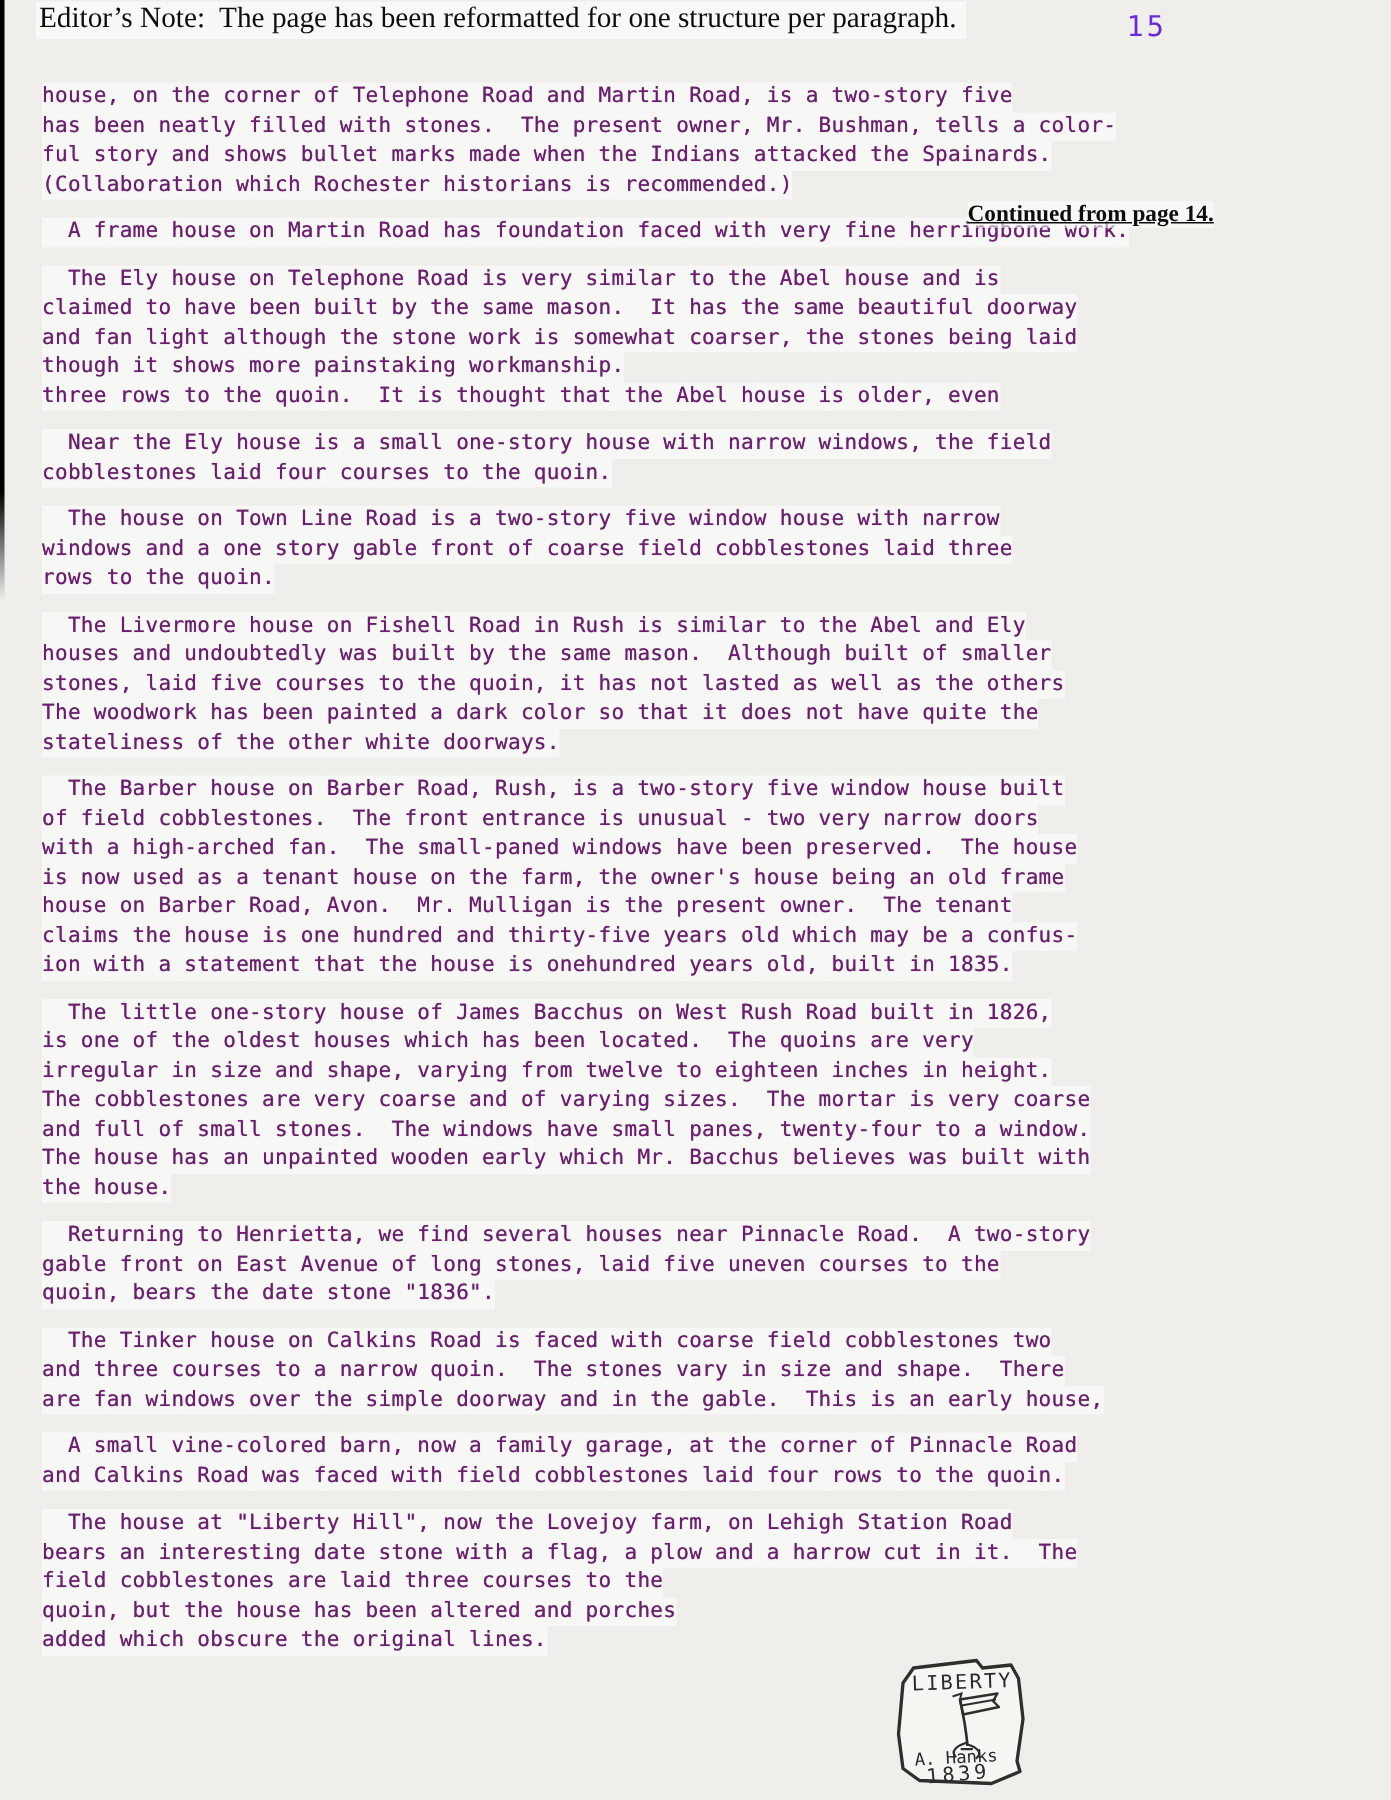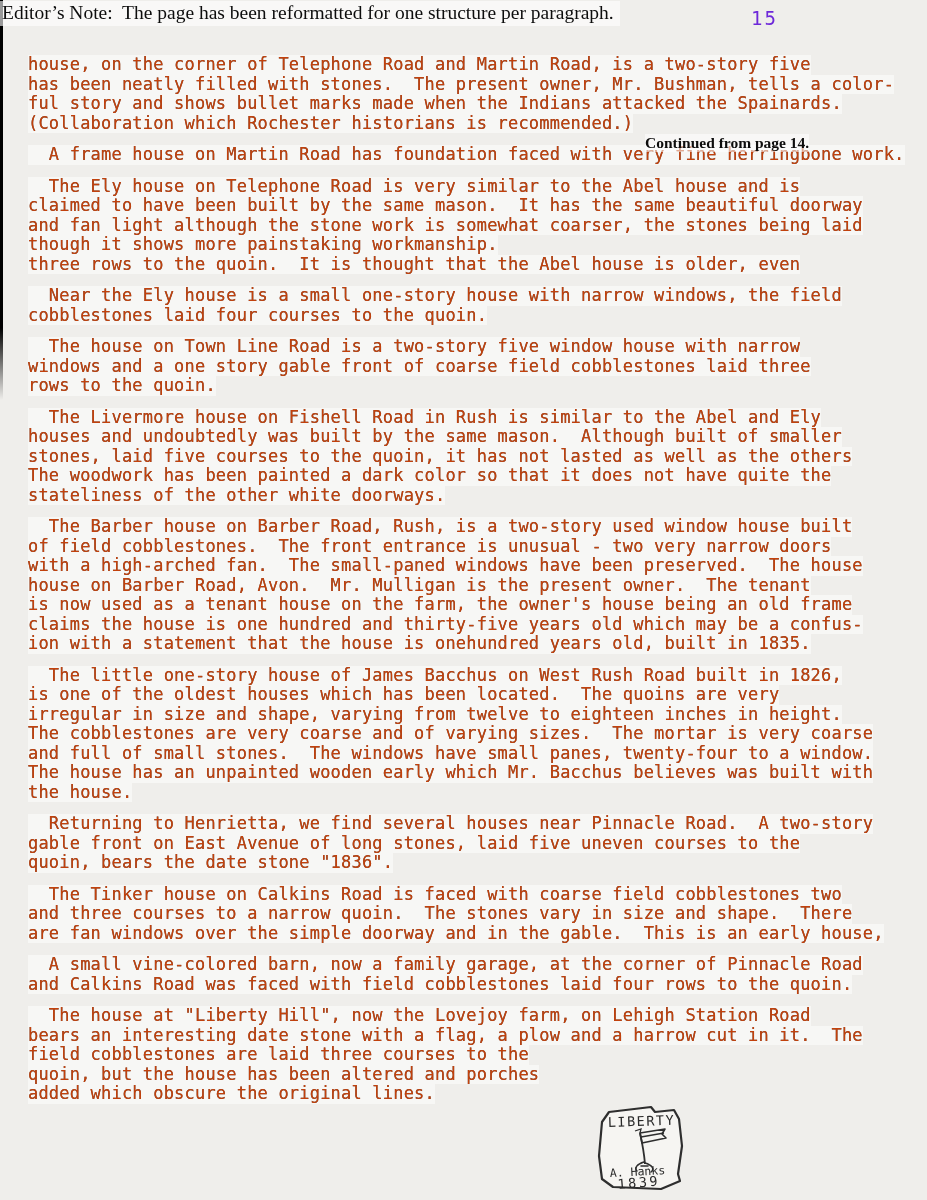--- a/index.html
+++ b/index.html
@@ -9,47 +9,48 @@
     background-image:radial-gradient(#e7e6e2 0.6px, transparent 0.6px);
     background-size:6px 6px;
     font-family:"DejaVu Sans Mono", monospace;
     color:#1b1b1b;
   }
   .scan-edge{
     position:absolute;left:0;top:0;width:3px;height:400px;
     background:linear-gradient(#000 0%,#000 82%,transparent 100%);
   }
   .header{
-    position:absolute;left:0;top:1px;
+    position:absolute;left:24px;top:1px;
     font-family:"Liberation Serif", serif;
     font-size:19.5px;color:#0d0d0d;white-space:pre;
     background:rgba(255,255,255,0.6);padding:1px 6px 2px 2px;
   }
   .pagenum{
     position:absolute;left:751px;top:7px;
     font-size:19px;letter-spacing:2px;color:#6d28d9;
   }
   .body-text{
     position:absolute;left:28px;top:55px;width:880px;
   }
   .para{margin:0 0 0 0;}
   .para + .para{margin-top:12px;}
   .line{
     white-space:pre;
-    font-size:17px;line-height:19.5px;letter-spacing:0.2px;
-    color:#c2410c;
+    font-size:14px;line-height:19.5px;letter-spacing:0.2px;
+    color:#701a75;
     background:rgba(255,255,255,0.5);
     width:-moz-fit-content;width:fit-content;
     text-shadow:0 0 0.5px rgba(20,20,20,0.7);
   }
   .continued{
     position:absolute;left:645px;top:134px;
     font-family:"Liberation Serif", serif;
     font-weight:bold;font-size:15.5px;color:#0d0d0d;white-space:pre;
     background:rgba(255,255,255,0.55);
+    text-decoration:underline;
   }
   .datestone{
     position:absolute;left:595px;top:1104px;width:92px;height:92px;
   }
   .datestone svg{display:block;}
 </style>
 </head>
 <body>
 
 <div class="scan-edge"></div>
@@ -85,25 +86,25 @@
       <div class="line">rows to the quoin.</div>
     </div>
     <div class="para">
       <div class="line">  The Livermore house on Fishell Road in Rush is similar to the Abel and Ely</div>
       <div class="line">houses and undoubtedly was built by the same mason.  Although built of smaller</div>
       <div class="line">stones, laid five courses to the quoin, it has not lasted as well as the others</div>
       <div class="line">The woodwork has been painted a dark color so that it does not have quite the</div>
       <div class="line">stateliness of the other white doorways.</div>
     </div>
     <div class="para">
-      <div class="line">  The Barber house on Barber Road, Rush, is a two-story used window house built</div>
+      <div class="line">  The Barber house on Barber Road, Rush, is a two-story five window house built</div>
       <div class="line">of field cobblestones.  The front entrance is unusual - two very narrow doors</div>
       <div class="line">with a high-arched fan.  The small-paned windows have been preserved.  The house</div>
+      <div class="line">is now used as a tenant house on the farm, the owner's house being an old frame</div>
       <div class="line">house on Barber Road, Avon.  Mr. Mulligan is the present owner.  The tenant</div>
-      <div class="line">is now used as a tenant house on the farm, the owner's house being an old frame</div>
       <div class="line">claims the house is one hundred and thirty-five years old which may be a confus-</div>
       <div class="line">ion with a statement that the house is onehundred years old, built in 1835.</div>
     </div>
     <div class="para">
       <div class="line">  The little one-story house of James Bacchus on West Rush Road built in 1826,</div>
       <div class="line">is one of the oldest houses which has been located.  The quoins are very</div>
       <div class="line">irregular in size and shape, varying from twelve to eighteen inches in height.</div>
       <div class="line">The cobblestones are very coarse and of varying sizes.  The mortar is very coarse</div>
       <div class="line">and full of small stones.  The windows have small panes, twenty-four to a window.</div>
       <div class="line">The house has an unpainted wooden early which Mr. Bacchus believes was built with</div>

